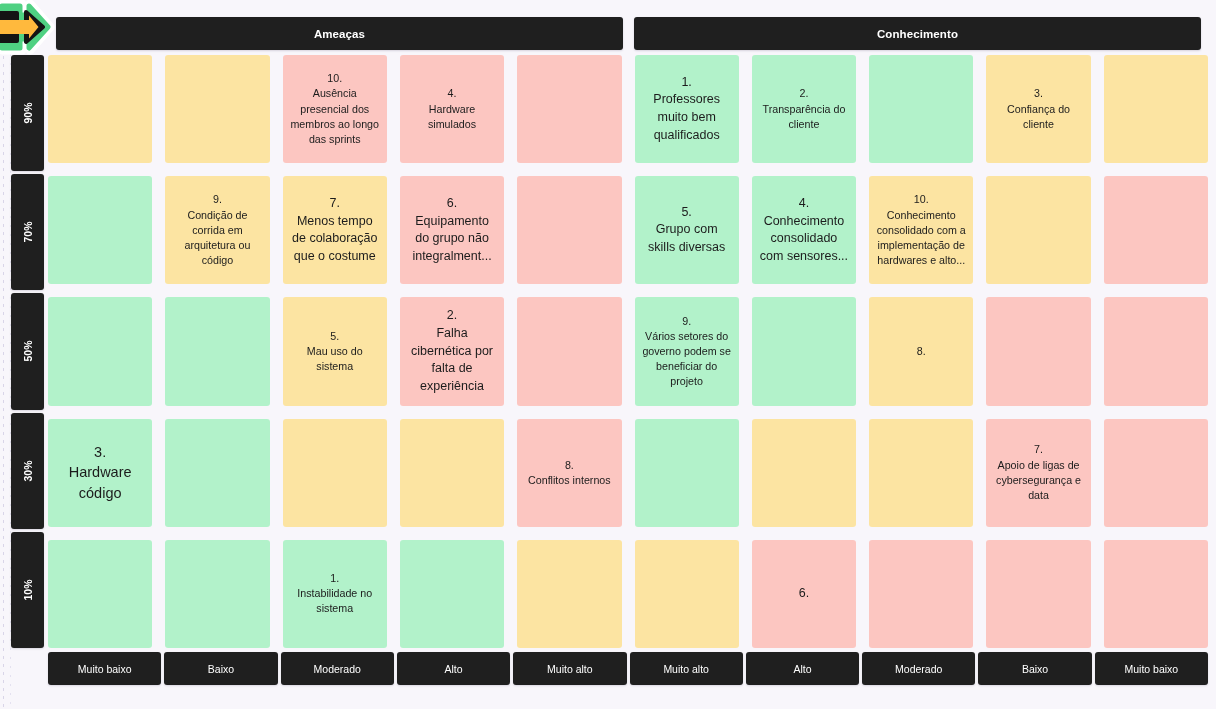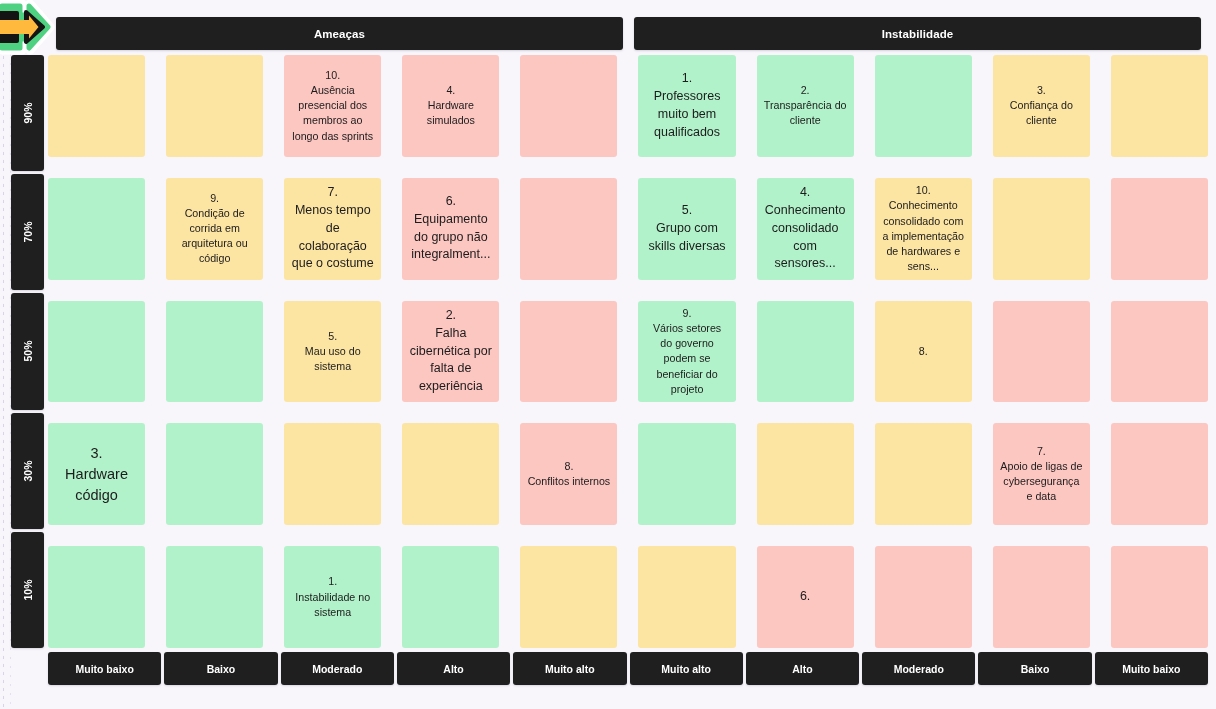--- a/index.html
+++ b/index.html
@@ -61,21 +61,21 @@
   .ylab span { transform: rotate(-90deg); white-space: nowrap; display: block; }
 
   
   #grid {
     position: absolute;
     left: 48px; top: 55px;
     width: 1160px; height: 593px;
     display: grid;
     grid-template-columns: repeat(10, 1fr);
     grid-template-rows: repeat(5, 1fr);
-    gap: 21px;
+    gap: 13px;
   }
   .cell {
     border-radius: 3px;
     display: flex; align-items: center; justify-content: center;
     text-align: center;
     padding: 5px 7px;
     overflow: hidden;
   }
   .cell .txt { line-height: 1.42; color: #1c1c1c; }
   .cell .num { display: block; }
@@ -92,21 +92,21 @@
   #xaxis {
     position: absolute;
     left: 48px; top: 652px;
     width: 1160px; height: 33px;
     display: grid;
     grid-template-columns: repeat(10, 1fr);
     gap: 3px;
   }
   .xlab {
     background: #1f1f1f; border-radius: 3px;
-    color: #fff; font-size: 10.5px; font-weight: bold;
+    color: #fff; font-size: 10.5px; font-weight: normal;
     display: flex; align-items: center; justify-content: center;
     box-shadow: 0 1px 2px rgba(60,50,90,.16);
   }
 </style>
 </head>
 <body>
 
 <div id="board">
 
   <div class="ruler"></div>
@@ -115,21 +115,21 @@
   <div class="arrow-wrap">
     <svg width="56" height="56" viewBox="0 0 56 56" xmlns="http://www.w3.org/2000/svg">
       <path d="M2 4 L22 4 L22 14 L30 14 L30 4 L50 27 L30 50 L30 40 L22 40 L22 50 L2 50 Z" fill="#ffffff" stroke="#ffffff" stroke-width="9" stroke-linejoin="round"></path>
       <path d="M2 6 L20 6 L20 15 L29 15 L29 6 L48 27 L29 48 L29 39 L20 39 L20 48 L2 48 Z" fill="#4fd182" stroke="#4fd182" stroke-width="5" stroke-linejoin="round"></path>
       <path d="M-2 13 L17 13 L17 22 L26 22 L26 12 L43 27 L26 42 L26 32 L17 32 L17 41 L-2 41 Z" fill="#141414" stroke="#141414" stroke-width="4" stroke-linejoin="round"></path>
       <path d="M0 20 L29 20 L29 15.5 L38.5 27 L29 38.5 L29 34 L0 34 Z" fill="#ffb93d"></path>
     </svg>
   </div>
 
   <div class="sec-header" id="hdr-threats">Ameaças</div>
-  <div class="sec-header" id="hdr-opportunities">Instabilidade</div>
+  <div class="sec-header" id="hdr-opportunities">Conhecimento</div>
 
   <div class="yaxis" id="yaxis" style="top: 55px; height: 593px;">
       <div class="ylab" style="top: 0px; height: 116.2px;">
         <span>90%</span>
       </div>
       <div class="ylab" style="top: 119.2px; height: 116.2px;">
         <span>70%</span>
       </div>
       <div class="ylab" style="top: 238.4px; height: 116.2px;">
         <span>50%</span>
@@ -174,21 +174,21 @@
         <div class="txt"><span class="num">6.</span><span>Equipamento do grupo não integralment...</span></div>
       </div>
       <div class="cell c-red t-md"></div>
       <div class="cell c-green t-md">
         <div class="txt"><span class="num">5.</span><span>Grupo com skills diversas</span></div>
       </div>
       <div class="cell c-green t-md">
         <div class="txt"><span class="num">4.</span><span>Conhecimento consolidado com sensores...</span></div>
       </div>
       <div class="cell c-yellow t-sm">
-        <div class="txt"><span class="num">10.</span><span>Conhecimento consolidado com a implementação de hardwares e sens...</span></div>
+        <div class="txt"><span class="num">10.</span><span>Conhecimento consolidado com a implementação de hardwares e alto...</span></div>
       </div>
       <div class="cell c-yellow t-md"></div>
       <div class="cell c-red t-md"></div>
       <div class="cell c-green t-md"></div>
       <div class="cell c-green t-md"></div>
       <div class="cell c-yellow t-sm">
         <div class="txt"><span class="num">5.</span><span>Mau uso do sistema</span></div>
       </div>
       <div class="cell c-red t-md">
         <div class="txt"><span class="num">2.</span><span>Falha cibernética por falta de experiência</span></div>

